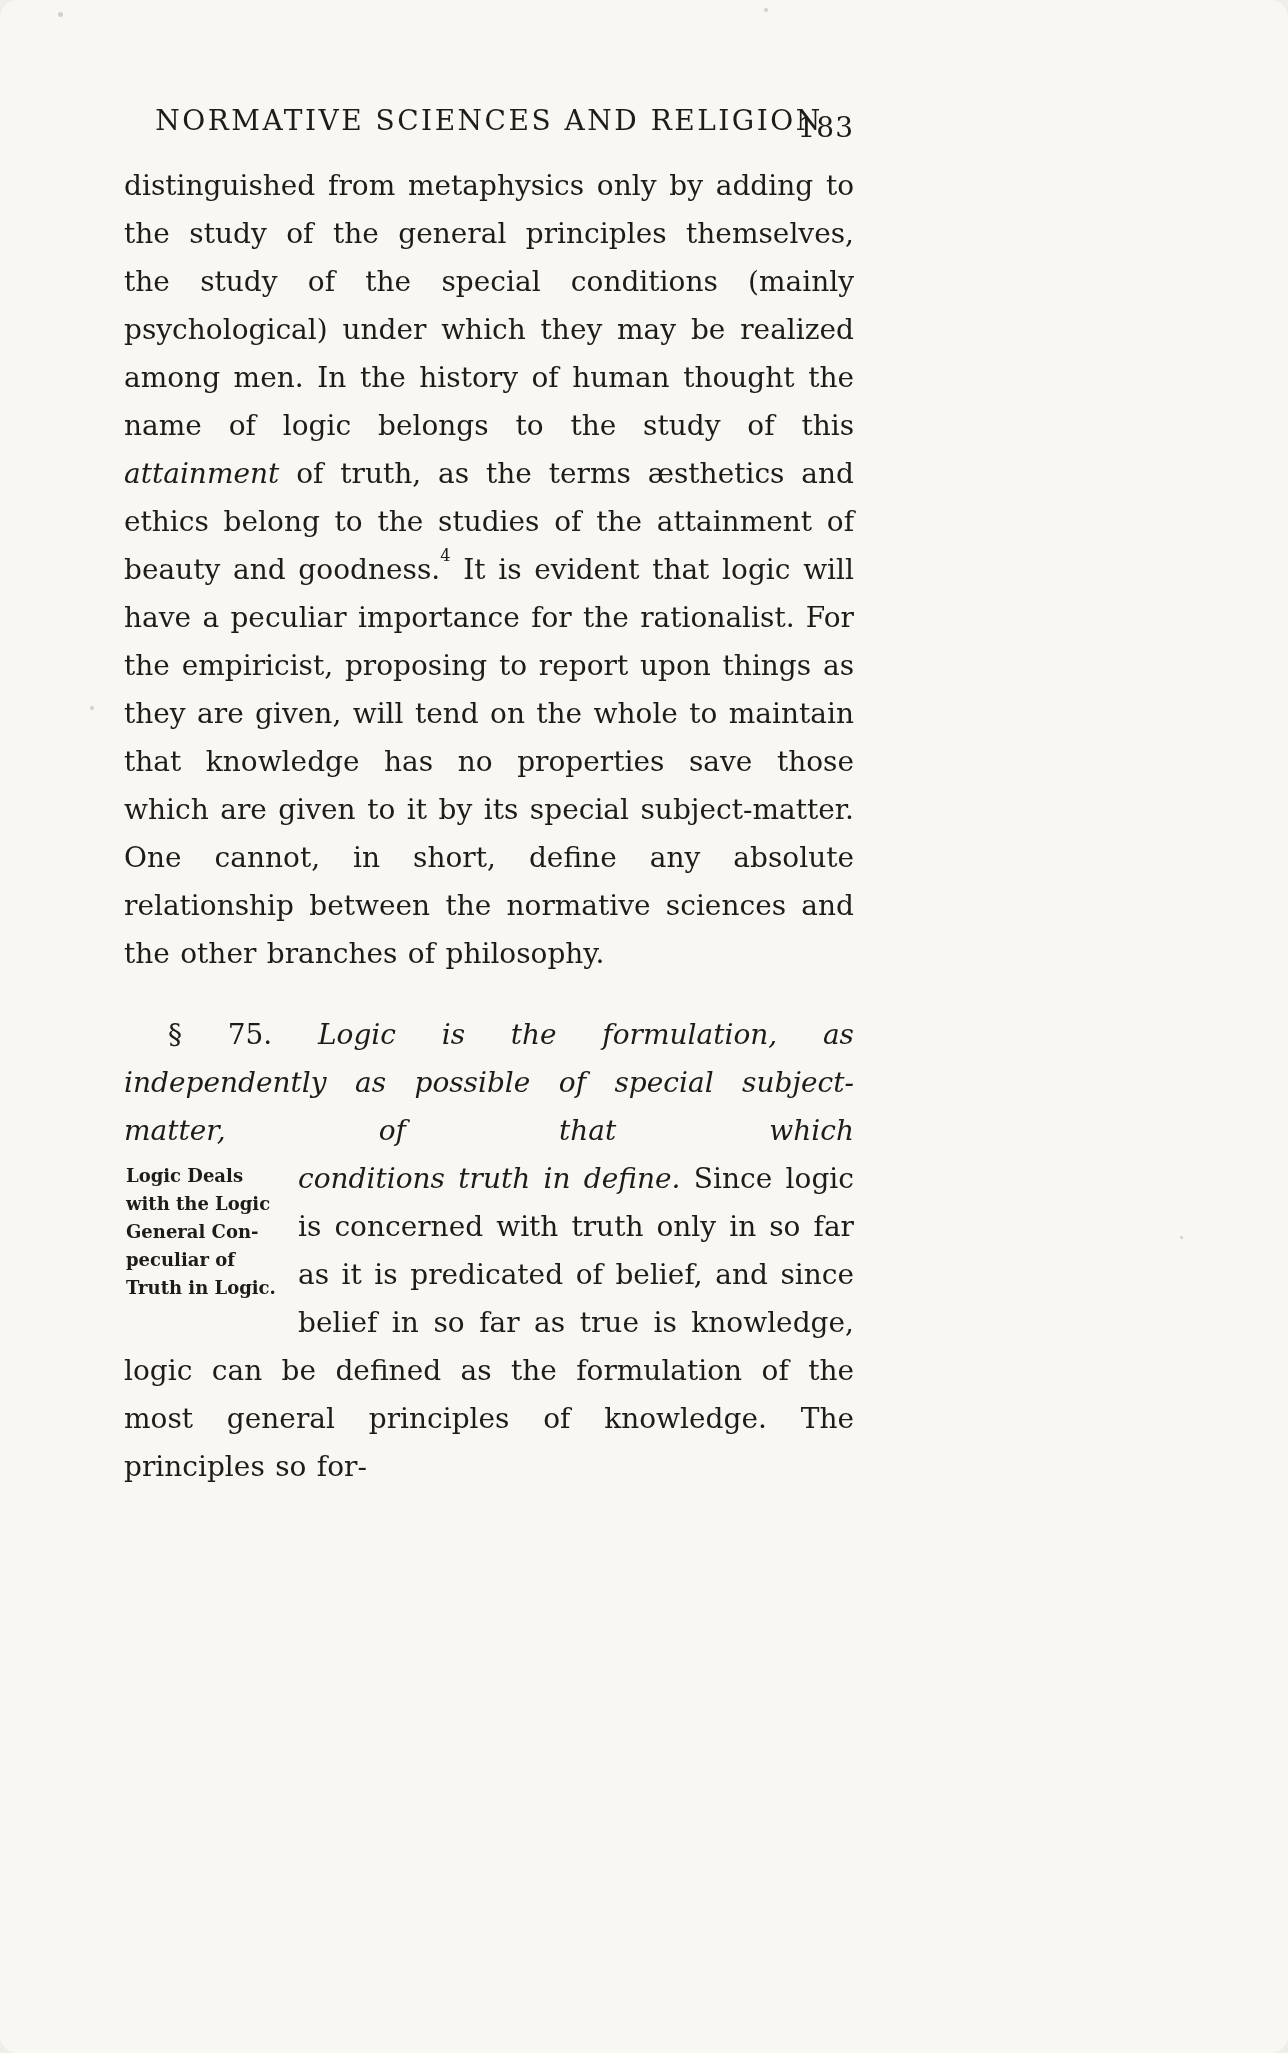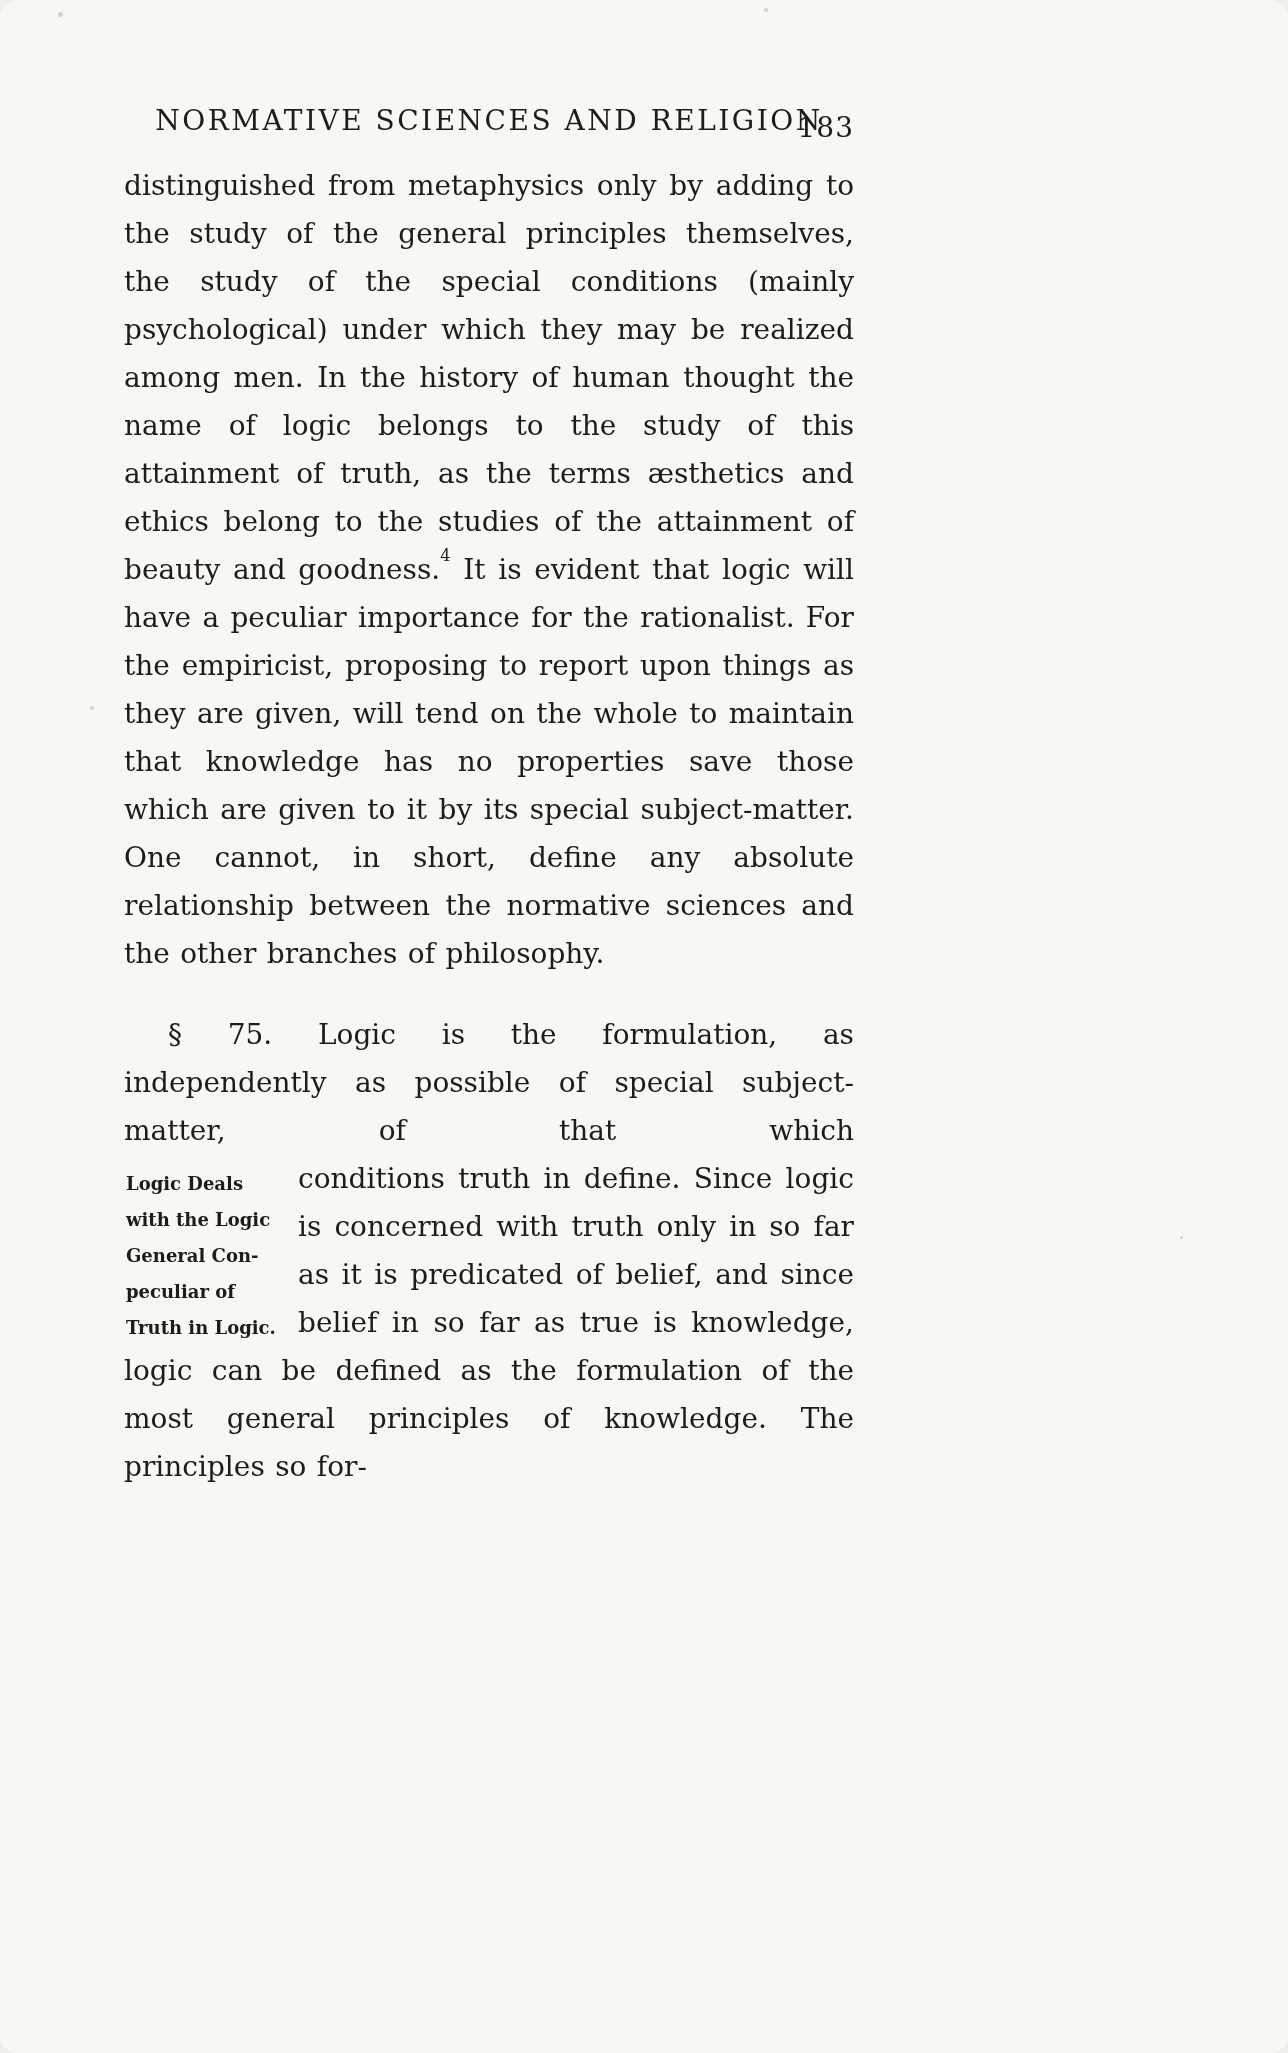--- a/index.html
+++ b/index.html
@@ -38,21 +38,21 @@
     position: absolute;
     top: 162px;
     left: 124px;
     width: 730px;
     font-size: 28px;
     line-height: 48px;
     word-spacing: 1.5px;
   }
 
   .para { text-align: justify; }
-  .it { }
+  .it { font-style: italic; }
 
   sup.fn {
     font-size: 0.58em;
     line-height: 0;
     position: relative;
     top: -0.45em;
   }
 
   .lead {
     text-indent: 44px;
@@ -66,21 +66,21 @@
   .sidenote {
     float: left;
     width: 168px;
     margin: 7px 4px 0 2px;
     font-size: 18px;
     line-height: 28px;
     font-weight: bold;
     word-spacing: 0;
     text-align: left;
   }
-  .sn-line { display: block; white-space: nowrap; margin-top: 8px; }
+  .sn-line { display: block; white-space: nowrap; }
 
   .footnote {
     margin-top: 18px;
     text-align: center;
     font-size: 24px;
     word-spacing: 2px;
   }
 
   .speck {
     position: absolute;

